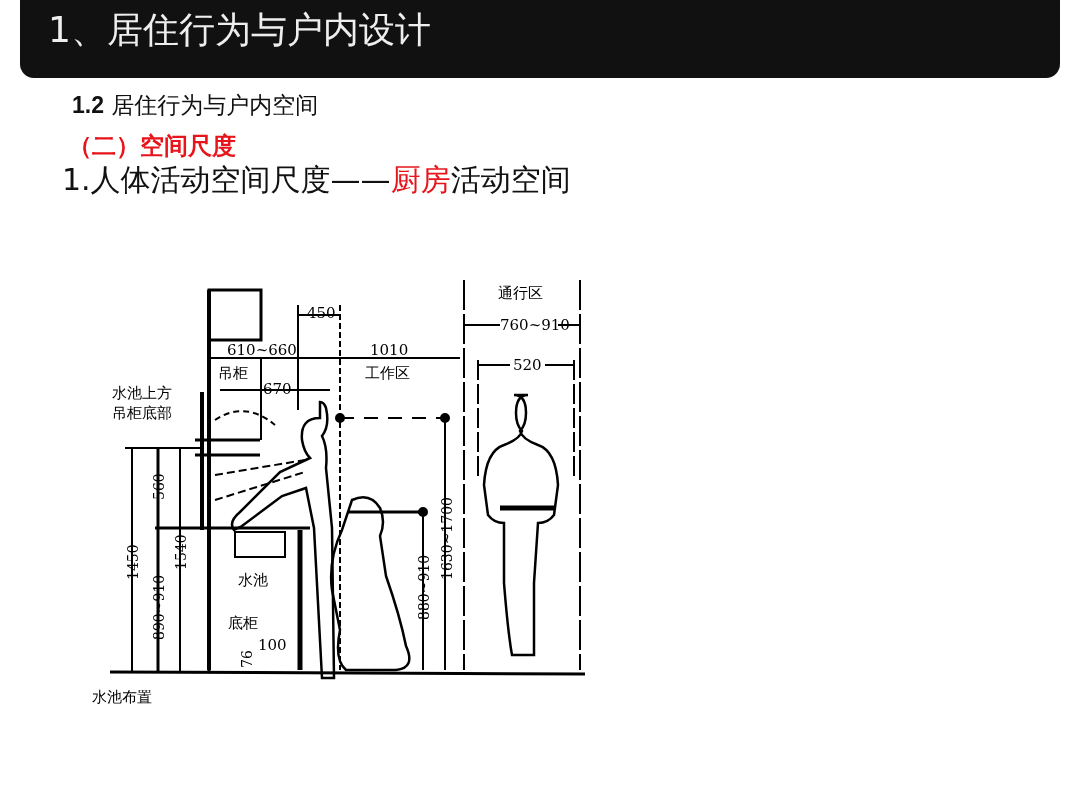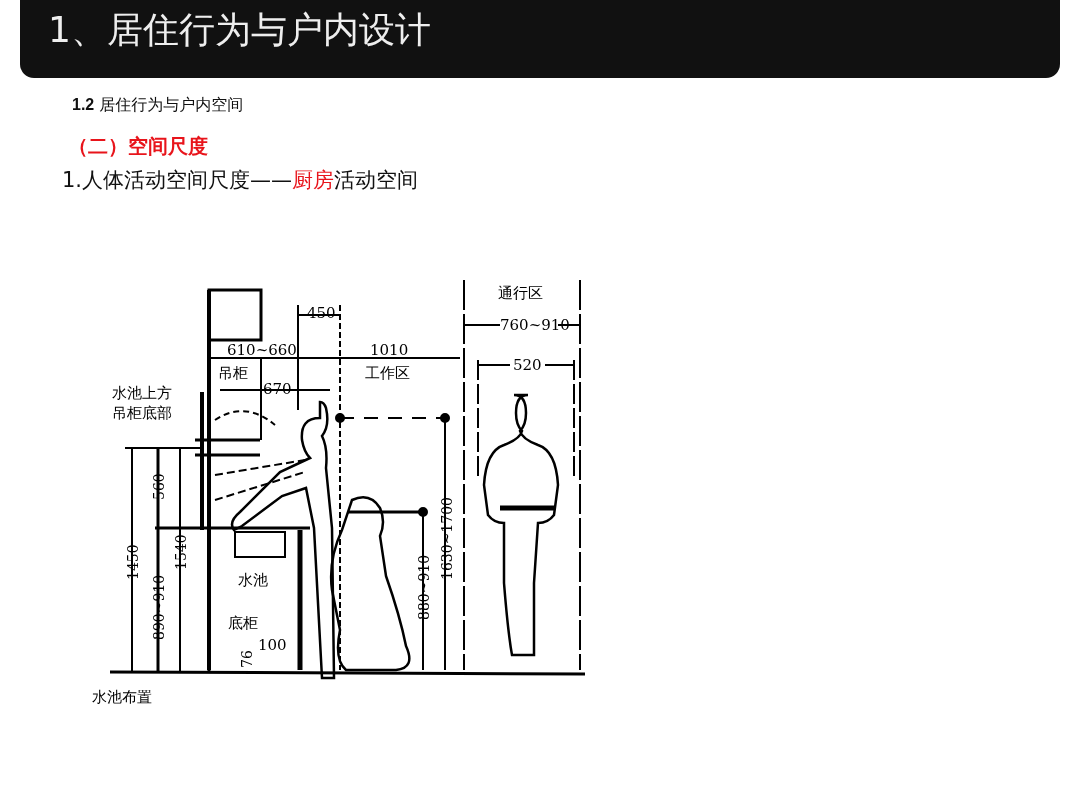--- a/index.html
+++ b/index.html
@@ -2,24 +2,24 @@
 <html><head>
 <meta charset="utf-8">
 <style>
   html, body { margin:0; padding:0; }
   body { width:1080px; height:810px; background:#ffffff; position:relative; overflow:hidden;
          font-family:"DejaVu Sans","Liberation Sans",sans-serif; }
   .title-bar { position:absolute; left:20px; top:-10px; width:1040px; height:88px; background:#111111;
                border-radius:0 0 14px 14px; }
   .title-text { position:absolute; left:28px; top:18px; color:#eeeeee; font-size:36px; line-height:44px;
                 font-family:"DejaVu Sans","Liberation Sans",sans-serif; letter-spacing:0px; }
-  .sub1 { position:absolute; left:72px; top:90px; font-size:16px; color:#111; line-height:30px; }
+  .sub1 { position:absolute; left:72px; top:90px; font-size:23px; color:#111; line-height:30px; }
   .sub1 b { font-family:"Liberation Sans",sans-serif; font-weight:bold; }
-  .sub2 { position:absolute; left:68px; top:130px; font-size:20px; color:#e8141b; font-weight:bold; line-height:32px; }
-  .sub3 { position:absolute; left:62px; top:164px; font-size:21px; color:#111; line-height:32px; }
+  .sub2 { position:absolute; left:68px; top:130px; font-size:24px; color:#e8141b; font-weight:bold; line-height:32px; }
+  .sub3 { position:absolute; left:62px; top:164px; font-size:30px; color:#111; line-height:32px; }
   .red { color:#e8141b; }
   .figure { position:absolute; left:80px; top:270px; width:520px; height:440px; }
   .figure svg { width:520px; height:440px; }
   .lbl { font-family:"DejaVu Serif","Liberation Serif",serif; fill:#000; }
 </style>
 </head>
 <body>
 
 <div class="title-bar">
   <div class="title-text">1、居住行为与户内设计</div>

